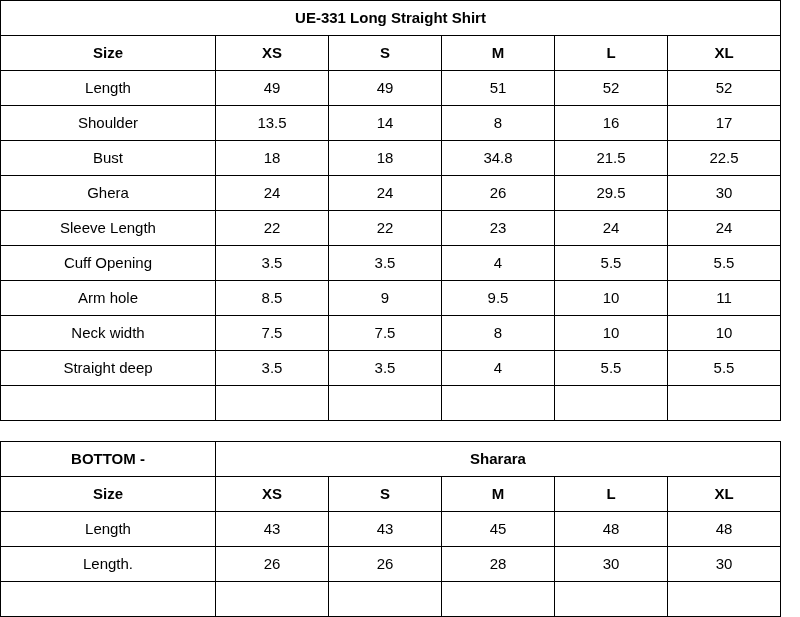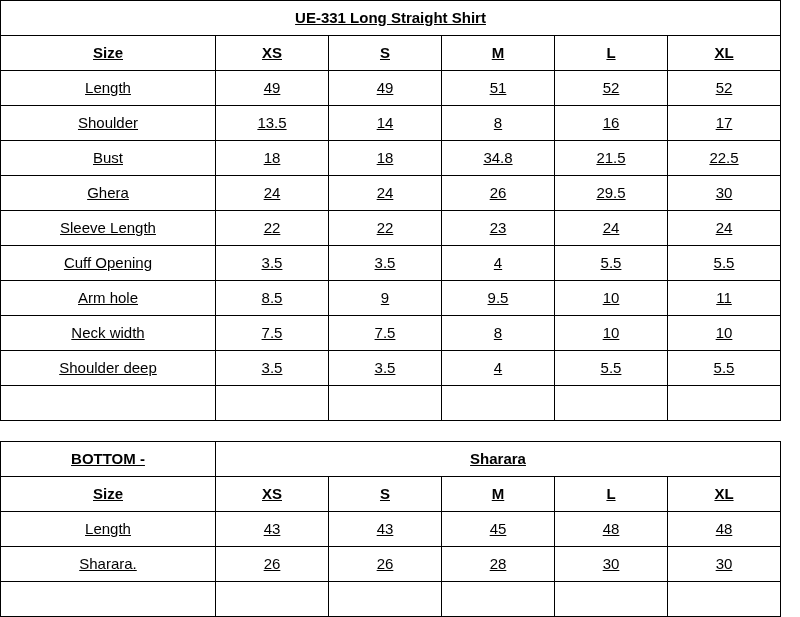--- a/index.html
+++ b/index.html
@@ -12,21 +12,20 @@
     height: 617px;
     font-family: "Liberation Sans", sans-serif;
     color: #000000;
     overflow: hidden;
   }
   .sheet {
     width: 680px;
     height: 617px;
     position: relative;
     box-sizing: border-box;
-    text-decoration: underline;
   }
   table.size-table {
     border-collapse: collapse;
     table-layout: fixed;
     width: 780px;
     margin: 0 auto;
     background: #ffffff;
   }
   table.size-table td {
     border: 1.6px solid #000000;
@@ -157,21 +156,21 @@
       </tr>
       <tr>
         <td class="rowlabel">Neck width</td>
         <td>7.5</td>
         <td>7.5</td>
         <td>8</td>
         <td>10</td>
         <td>10</td>
       </tr>
       <tr>
-        <td class="rowlabel">Shoulder deep</td>
+        <td class="rowlabel">Straight deep</td>
         <td>3.5</td>
         <td>3.5</td>
         <td>4</td>
         <td>5.5</td>
         <td>5.5</td>
       </tr>
       <tr>
         <td class="blank"></td>
         <td class="blank"></td>
         <td class="blank"></td>
@@ -208,21 +207,21 @@
       </tr>
       <tr>
         <td class="rowlabel">Length</td>
         <td>43</td>
         <td>43</td>
         <td>45</td>
         <td>48</td>
         <td>48</td>
       </tr>
       <tr>
-        <td class="rowlabel">Sharara.</td>
+        <td class="rowlabel">Length.</td>
         <td>26</td>
         <td>26</td>
         <td>28</td>
         <td>30</td>
         <td>30</td>
       </tr>
       <tr>
         <td class="blank"></td>
         <td class="blank"></td>
         <td class="blank"></td>

